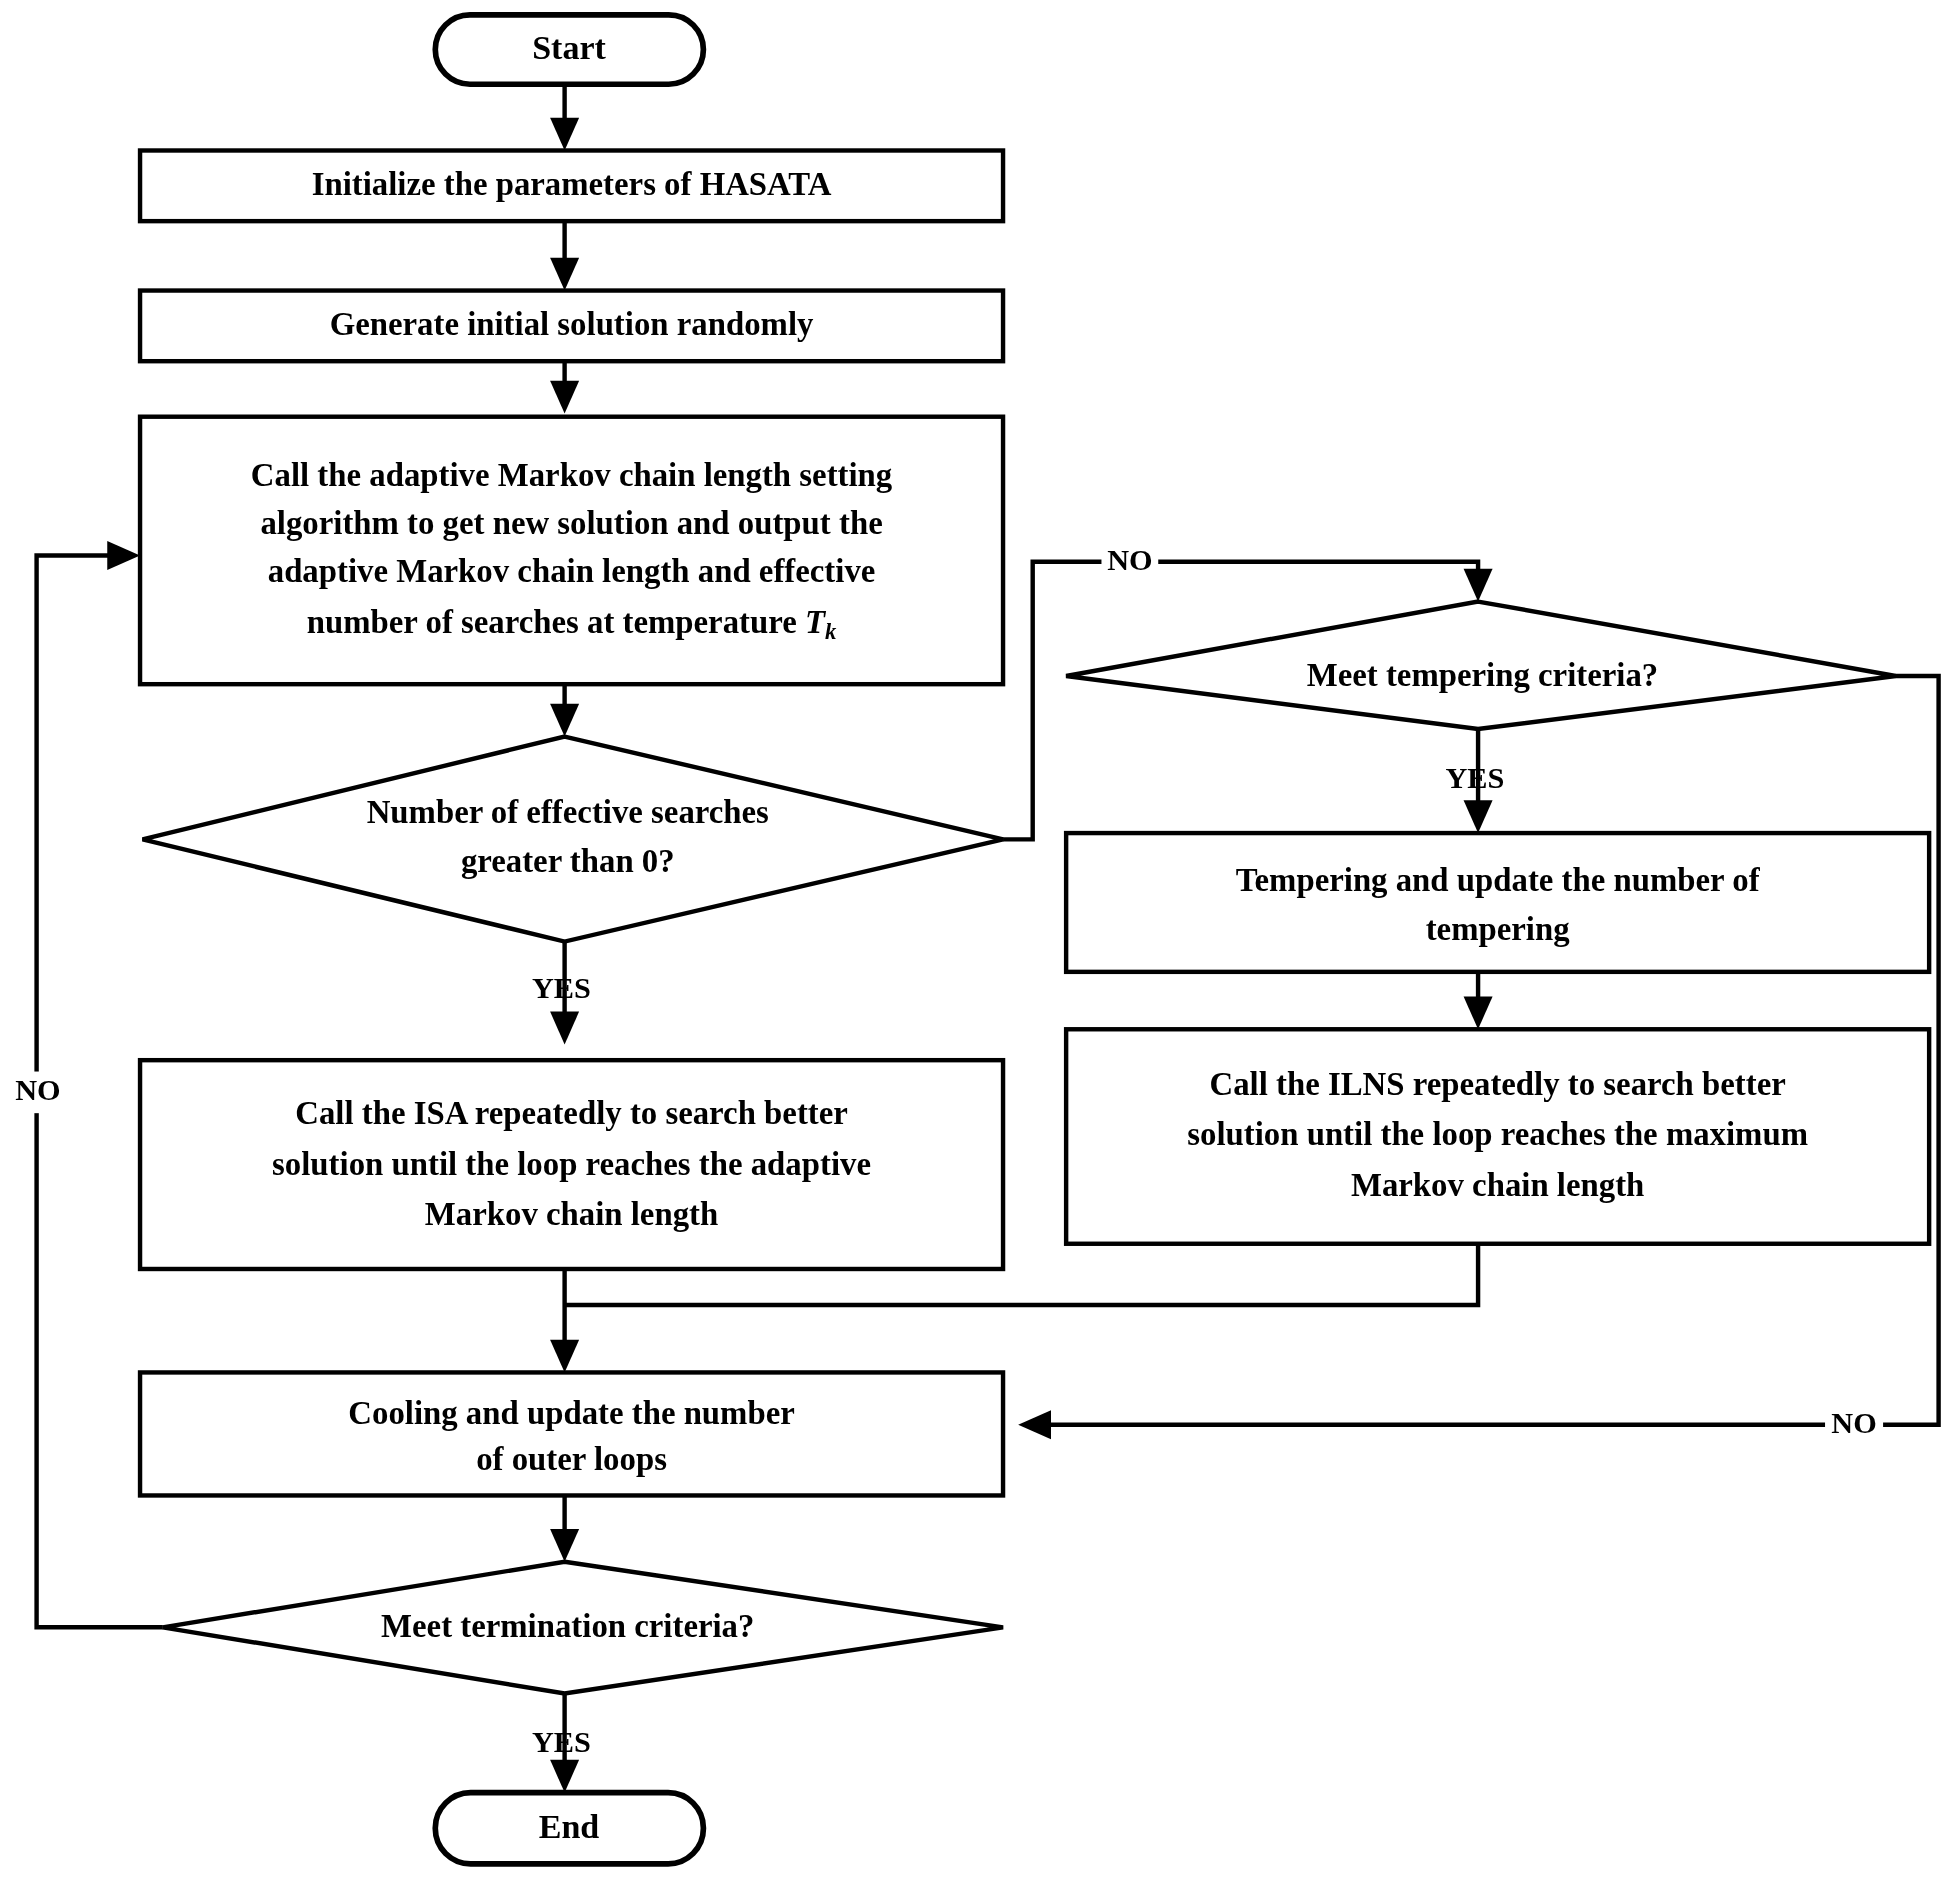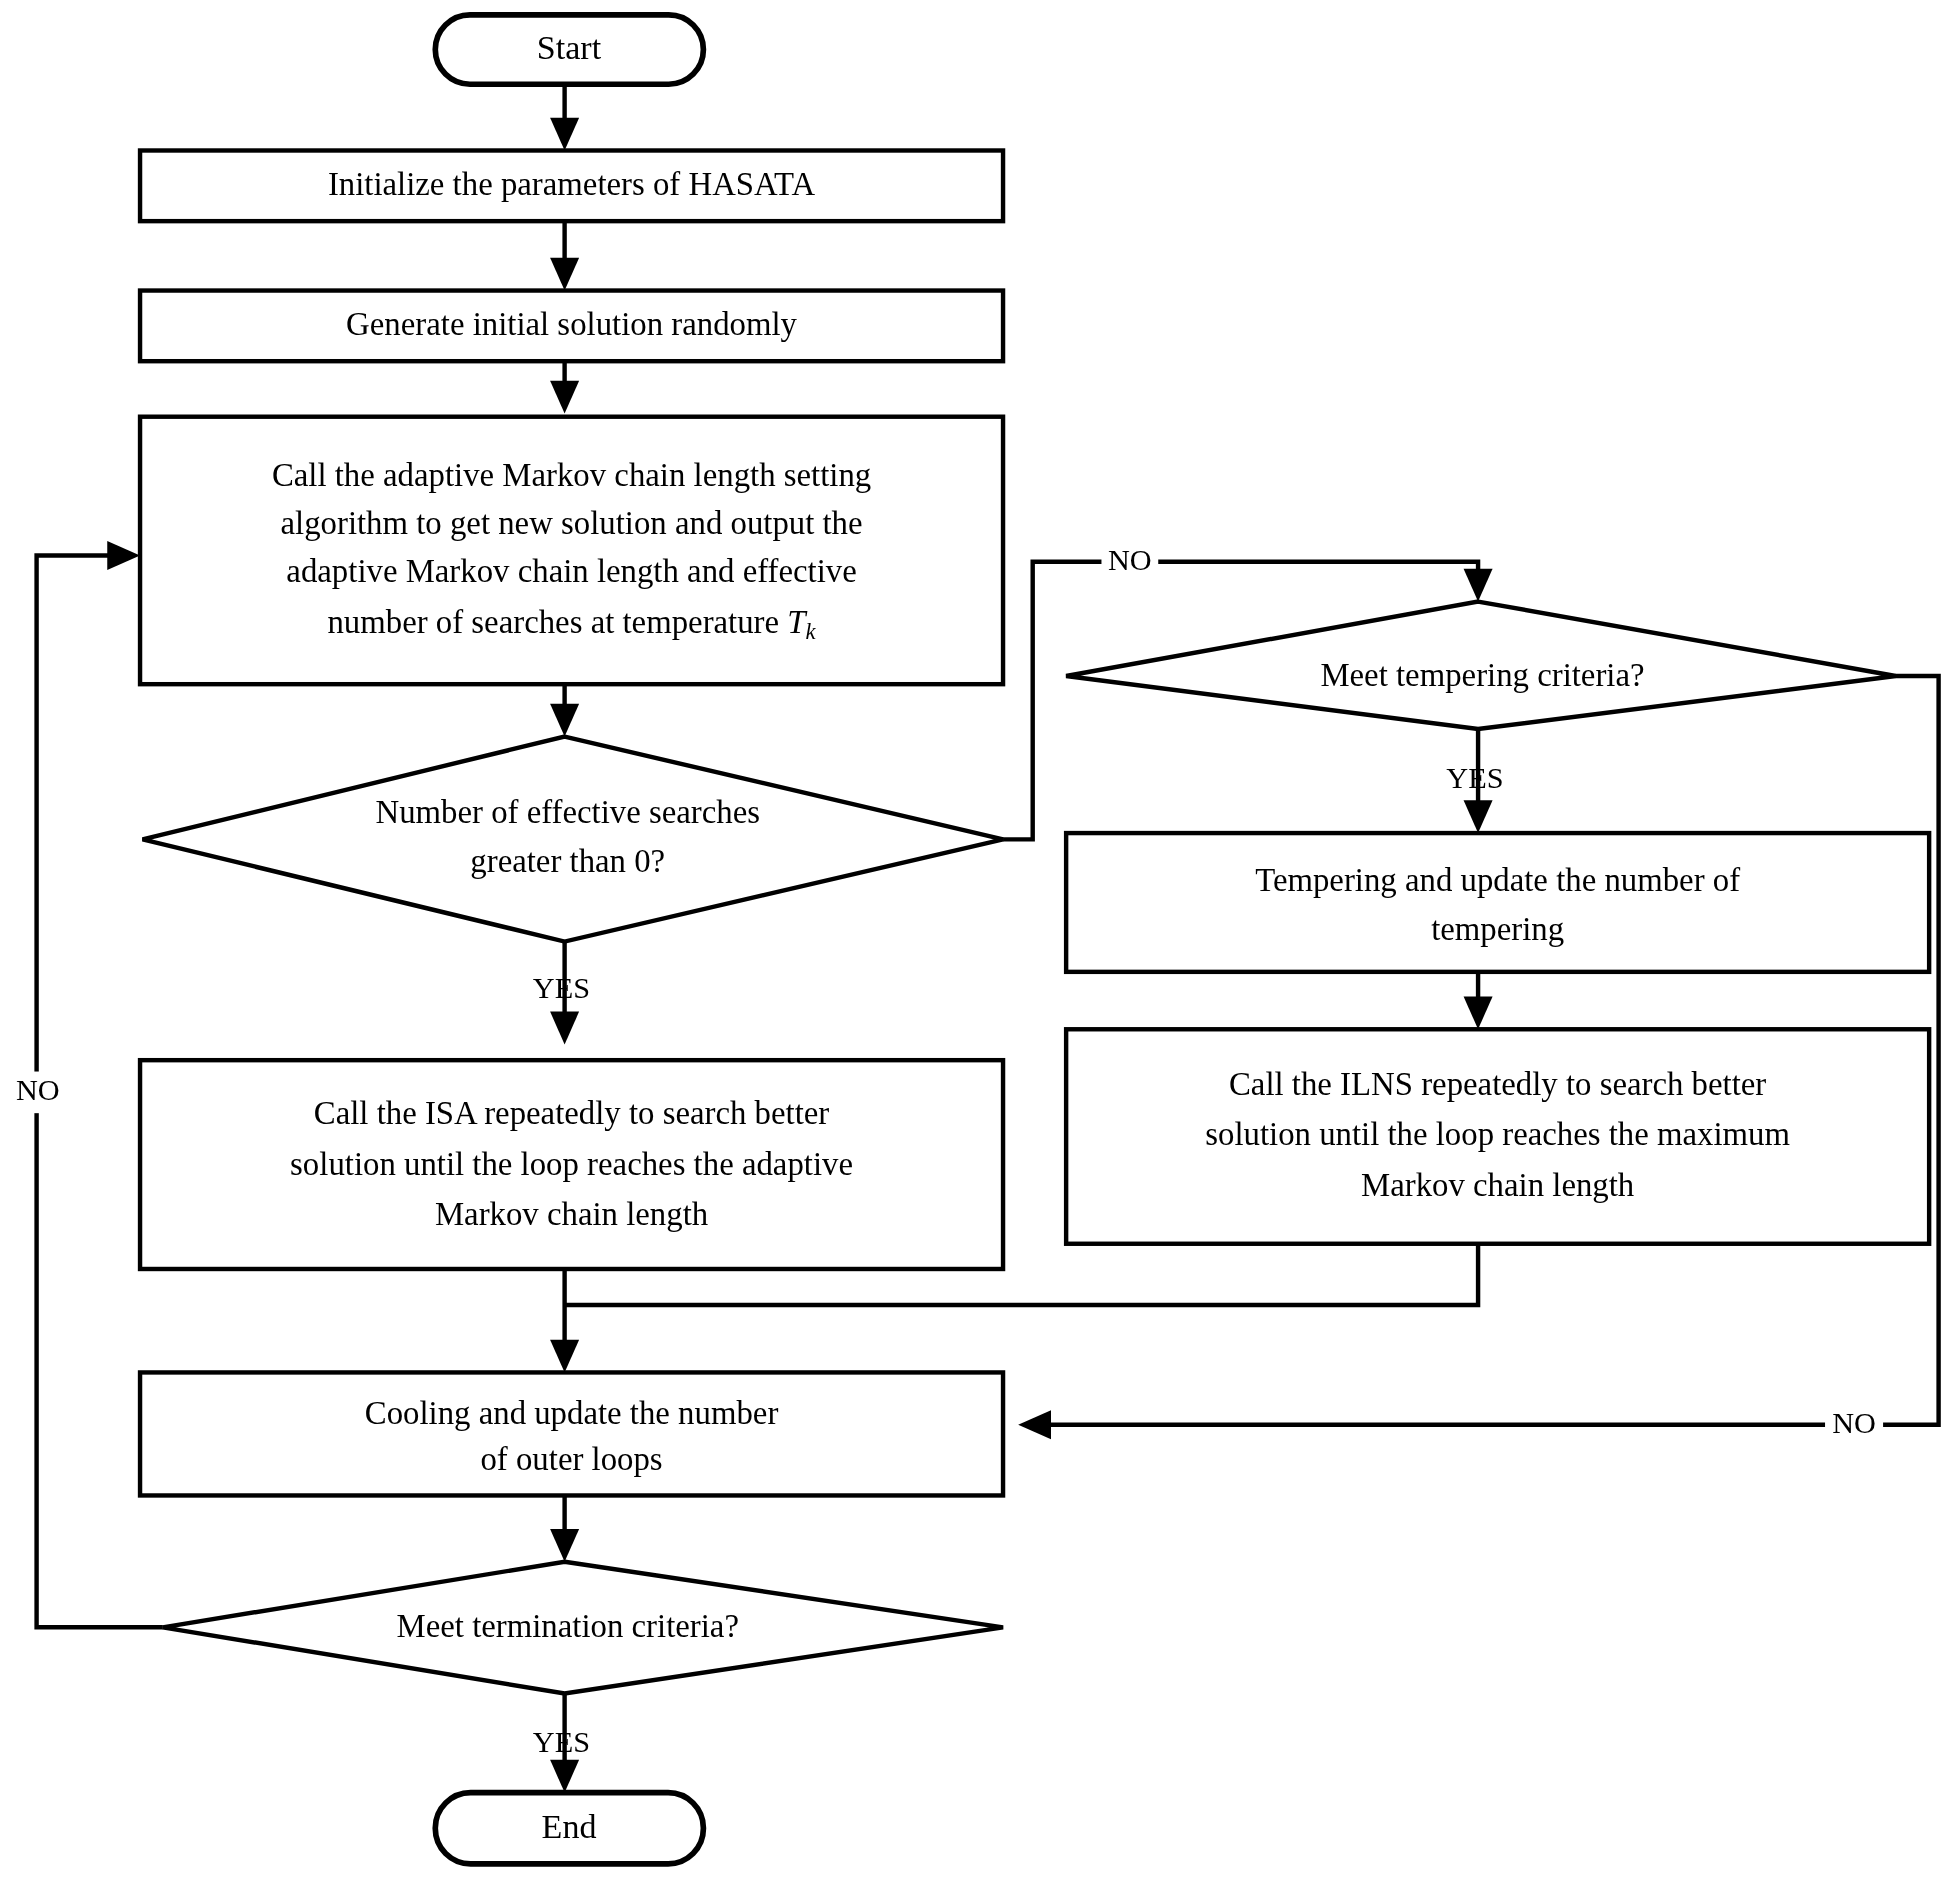--- a/index.html
+++ b/index.html
@@ -6,20 +6,21 @@
     margin: 0;
     padding: 0;
     background: #ffffff;
   }
   #canvas {
     position: relative;
     width: 1955px;
     height: 1880px;
     background: #ffffff;
     font-family: "Liberation Serif", "DejaVu Serif", serif;
+    font-weight: bold;
   }
   svg.flow {
     position: absolute;
     top: 0; left: 0;
     width: 1955px;
     height: 1880px;
   }
   .node-text {
     font-family: "Liberation Serif", "DejaVu Serif", serif;
     fill: #000000;

